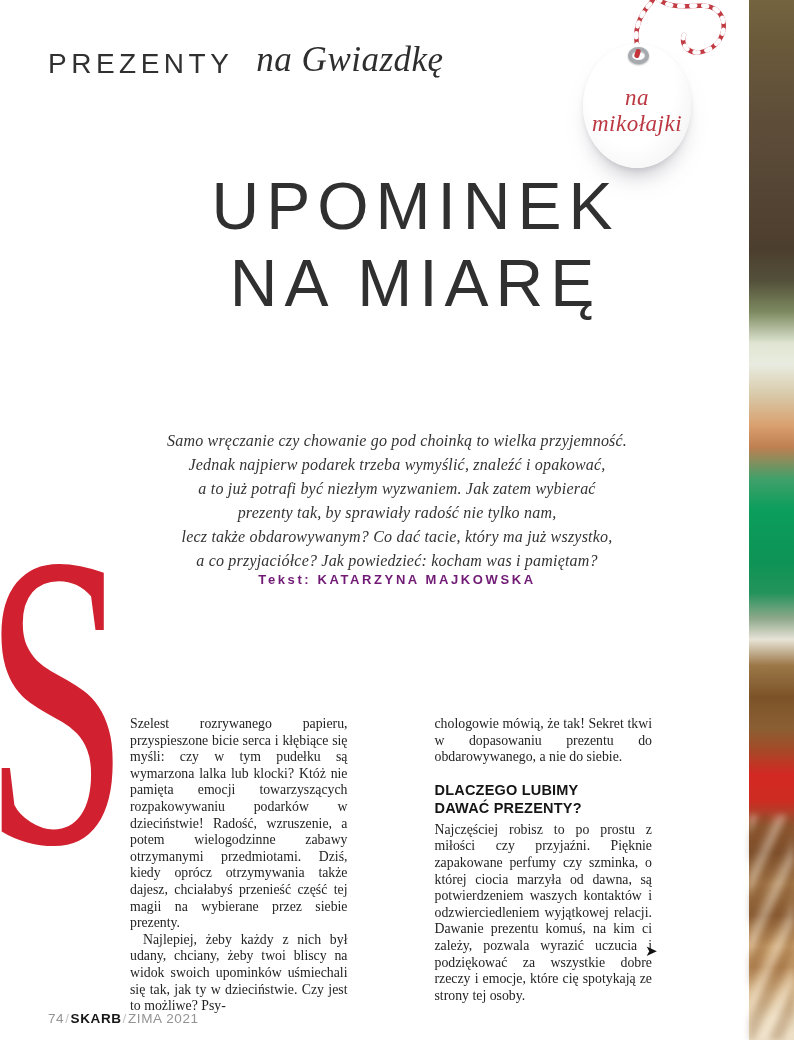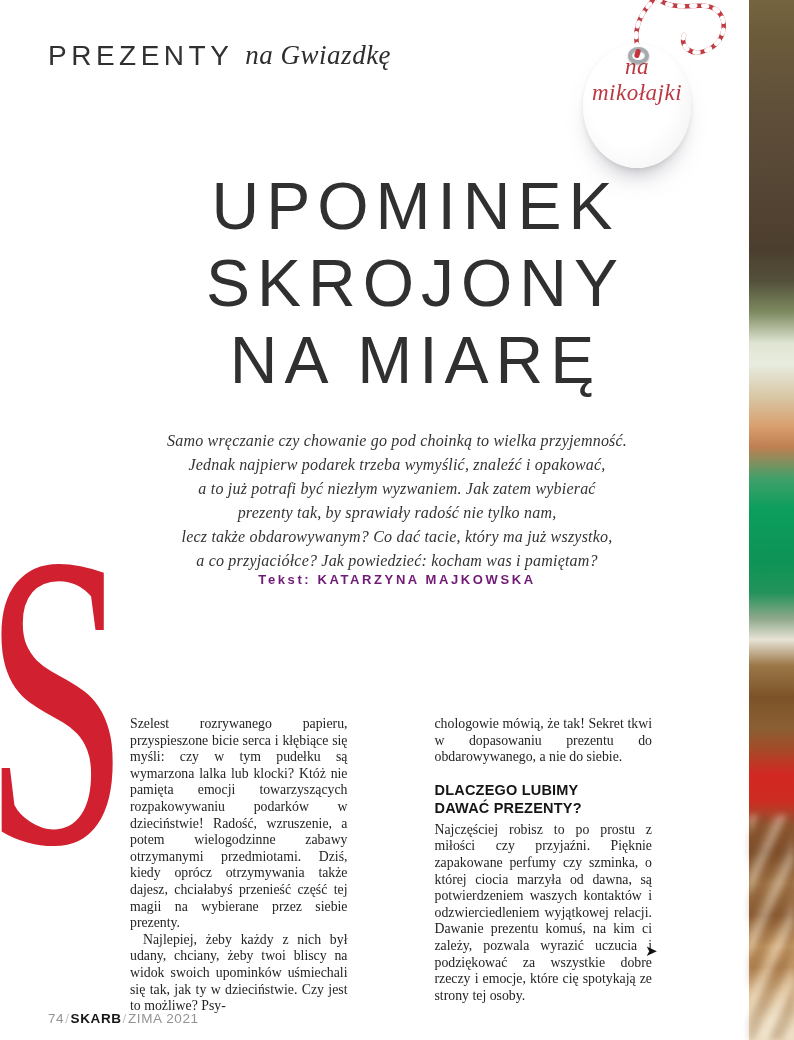--- a/index.html
+++ b/index.html
@@ -4,39 +4,39 @@
 <style>
   * { margin:0; padding:0; box-sizing:border-box; }
   html,body { background:#ffffff; }
   .page {
     position:relative; width:794px; height:1040px;
     background:#ffffff; overflow:hidden;
     font-family:"Liberation Serif", serif; color:#262626;
   }
 
   
-  .kicker { position:absolute; left:48px; top:40px; display:flex; align-items:flex-start; white-space:nowrap; }
+  .kicker { position:absolute; left:48px; top:40px; display:flex; align-items:flex-end; white-space:nowrap; }
   .kicker-main {
     font-family:"Liberation Sans", sans-serif; font-weight:100;
     font-size:28px; letter-spacing:4.5px; color:#303030;
   }
   .kicker-sub {
     font-family:"Liberation Serif", serif; font-style:italic;
-    font-size:27px; color:#2e2e2e; margin-left:12px; letter-spacing:0.5px;
+    font-size:35px; color:#2e2e2e; margin-left:23px; letter-spacing:0.5px;
   }
 
   
   .tag-group { position:absolute; left:583px; top:0; width:170px; height:180px; }
   .tag-string-svg { position:absolute; left:0; top:0; overflow:visible; }
   .tag-disc {
     position:absolute; left:0px; top:44px; width:108px; height:124px;
     border-radius:50%;
     background:radial-gradient(ellipse at 44% 32%, #ffffff 52%, #f7f7f7 74%, #ececed 90%, #dfe0e1 100%);
     box-shadow:0 16px 24px -12px rgba(110,110,125,0.55), 0 2px 5px rgba(0,0,0,0.08);
-    display:flex; flex-direction:column; align-items:center; justify-content:flex-start;
+    display:flex; flex-direction:column; align-items:center; justify-content:center;
     padding-top:10px;
   }
   .tag-text {
     font-family:"Liberation Serif", serif; font-style:italic; text-align:center;
     color:#bb3842; font-size:23px; line-height:26px; letter-spacing:0.5px;
   }
   .grommet {
     position:absolute; left:45px; top:47px; width:21px; height:17px;
     border-radius:50%; background:#fdfdfd;
     border:4px solid #a7abaf;
@@ -146,21 +146,20 @@
       <div class="tag-text">
         <div>na</div>
         <div>mikołajki</div>
       </div>
     </div>
     <div class="grommet"></div>
   </div>
 
   <h1 class="headline">
     <div>UPOMINEK</div>
-    <div>SKROJONY</div>
     <div>NA MIARĘ</div>
   </h1>
 
   <div class="intro">
     <div>Samo wręczanie czy chowanie go pod choinką to wielka przyjemność.</div>
     <div>Jednak najpierw podarek trzeba wymyślić, znaleźć i opakować,</div>
     <div>a to już potrafi być niezłym wyzwaniem. Jak zatem wybierać</div>
     <div>prezenty tak, by sprawiały radość nie tylko nam,</div>
     <div>lecz także obdarowywanym? Co dać tacie, który ma już wszystko,</div>
     <div>a co przyjaciółce? Jak powiedzieć: kocham was i pamiętam?</div>

